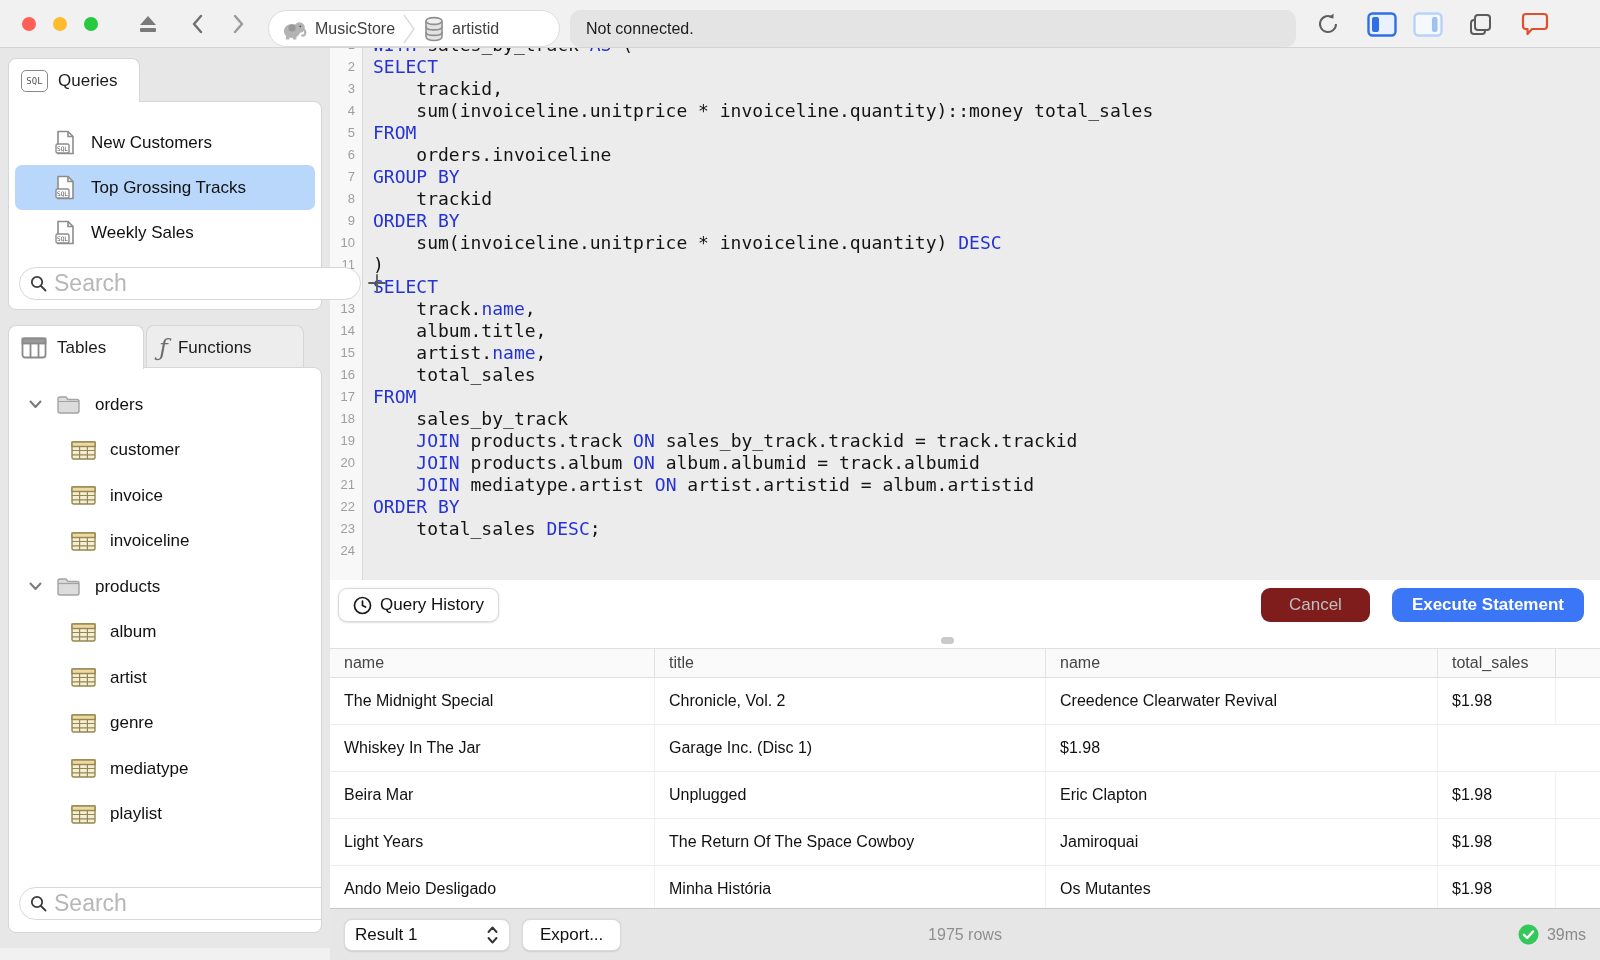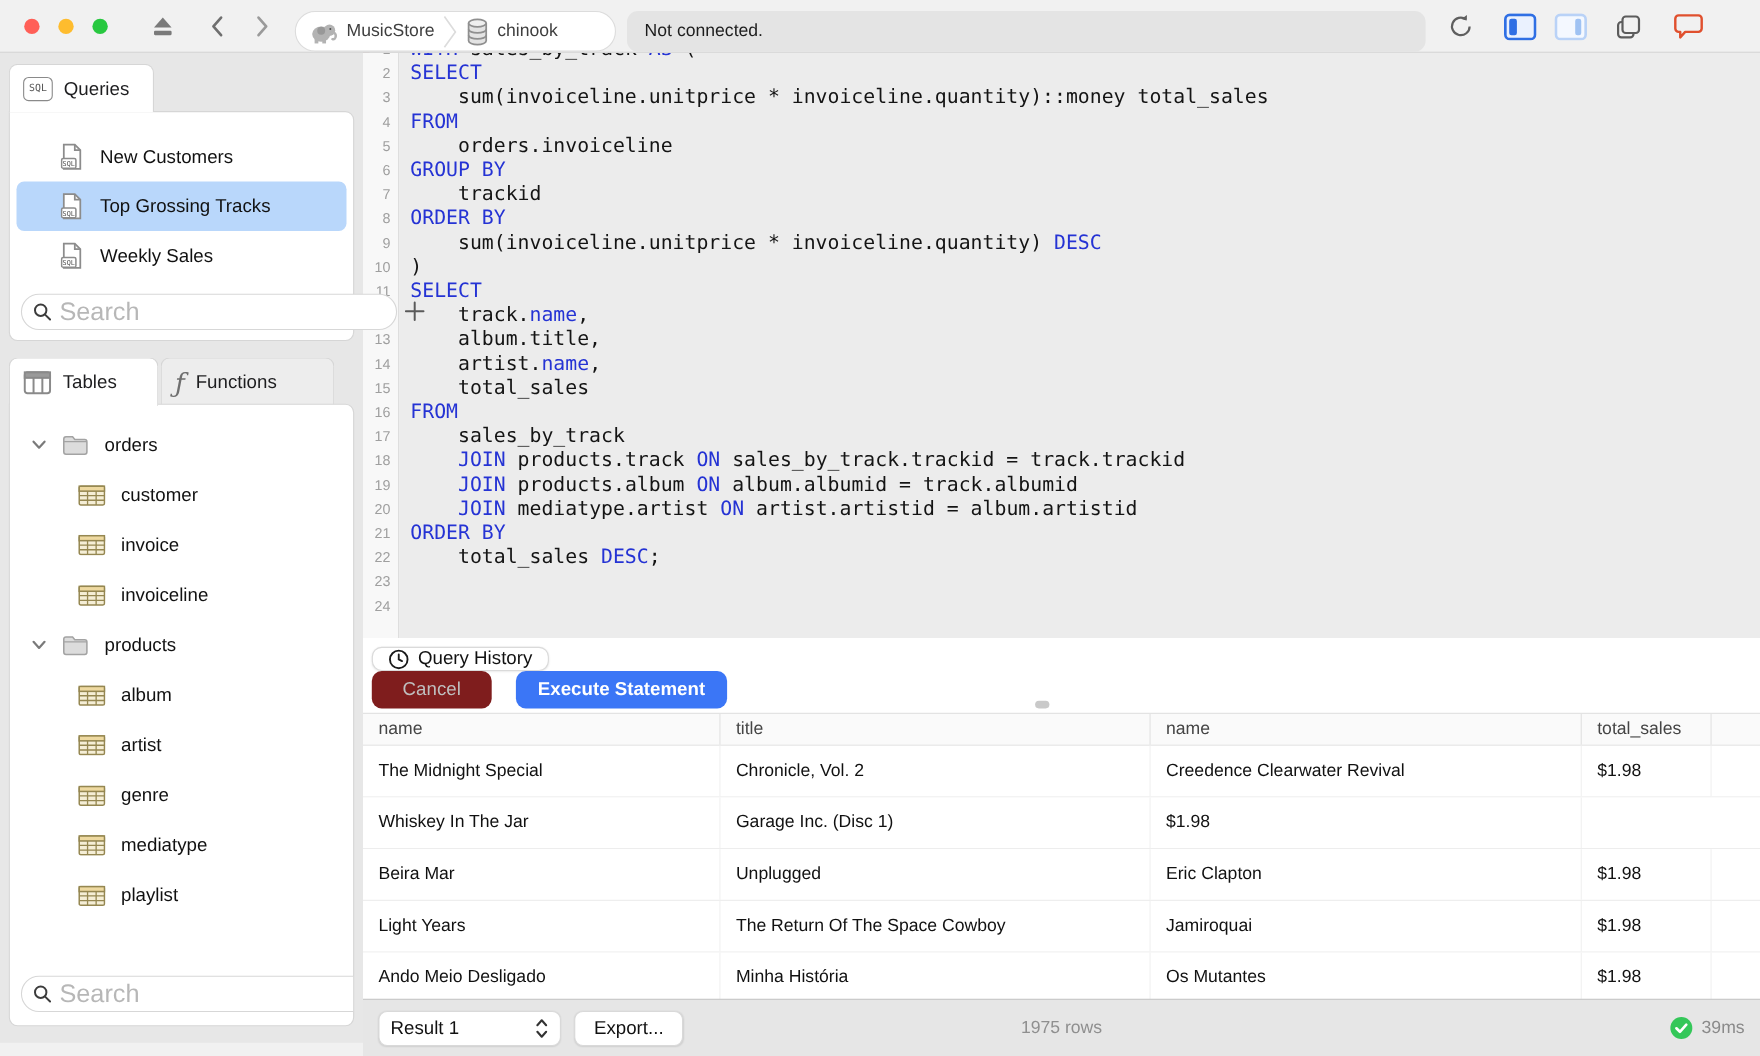--- a/index.html
+++ b/index.html
@@ -44,21 +44,21 @@
 
   
   .main { position:absolute; left:330px; top:48px; width:1270px; height:912px; background:#fff; }
   .codewrap { position:absolute; left:0; top:0; width:1270px; height:532px; display:flex; overflow:hidden; }
   .gutter { width:33px; background:#f8f8f8; border-right:1px solid #d8d8d8; }
   .gutter .inner, .code .inner { position:relative; top:-14px; }
   .gnum { height:22px; line-height:22px; text-align:right; padding-right:7px; font-size:13px; color:#9f9f9f; }
   .code { flex:1; background:#ececec; }
   .cline { height:22px; line-height:22px; padding-left:10px; font-family:"DejaVu Sans Mono", monospace; font-size:18px; color:#141414; white-space:pre; }
   .cline .kw { color:#2533d4; }
-  .btnrow { position:absolute; left:8px; right:16px; top:540px; height:34px; display:flex; justify-content:space-between; align-items:flex-start;flex-direction:column; }
+  .btnrow { position:absolute; left:8px; right:16px; top:540px; height:34px; display:flex; justify-content:space-between; align-items:flex-end; }
   .btn { height:34px; border-radius:9px; display:flex; align-items:center; font-size:17px; }
   .btn-qh { background:#fff; border:1px solid #dadada; box-shadow:0 0.5px 2px rgba(0,0,0,0.12); padding:0 14px; gap:8px; color:#111; }
   .btn-cancel { background:#7f1d1d; color:#bfbfbf; padding:0 28px; }
   .btn-exec { background:#3b76f6; color:#fff; padding:0 20px; font-weight:bold; }
   .rightbtns { display:flex; gap:22px; }
   .grip { position:absolute; top:589px; left:611px; width:13px; height:7px; border-radius:4px; background:#c9c9c9; }
   
   .rtable { position:absolute; left:0; top:600px; width:1270px; }
   .rhead, .rrow { display:grid; grid-template-columns:325px 391px 392px 118px 1fr; }
   .rhead { height:30px; background:#fafafa; border-top:1px solid #e0e0e0; border-bottom:1px solid #e0e0e0; }
@@ -120,21 +120,21 @@
           <path d="M2 1 L12 15 L2 29" stroke="#dcdcdc" stroke-width="1.5" fill="none"></path>
         </svg>
     </span>
     <span>
       <svg width="22" height="26" viewBox="0 0 22 26">
         <path d="M3 5 v16 c0 2 3.6 3.5 8 3.5 s8 -1.5 8 -3.5 V5" fill="#e3e3e3" stroke="#8f8f8f" stroke-width="1.6"></path>
         <ellipse cx="11" cy="5" rx="8" ry="3.4" fill="#efefef" stroke="#8f8f8f" stroke-width="1.6"></ellipse>
         <path d="M3 10.5 c0 2 3.6 3.4 8 3.4 s8 -1.4 8 -3.4 M3 16 c0 2 3.6 3.4 8 3.4 s8 -1.4 8 -3.4" fill="none" stroke="#8f8f8f" stroke-width="1.6"></path>
       </svg>
     </span>
-    <span class="crumb-label">chinook</span>
+    <span class="crumb-label">artistid</span>
   </div>
 
   <div class="status-pill">
     <span>Not connected.</span>
   </div>
 
   <div class="tool-ic" style="left:1314px;width:28px">
     <svg width="26" height="26" viewBox="0 0 26 26">
         <path d="M21 13 a8 8 0 1 1 -3.2 -6.4" fill="none" stroke="#5f5f5f" stroke-width="2"></path>
         <path d="M18.6 2.6 L18.4 7.6 L13.6 6.2 Z" fill="#5f5f5f"></path>
@@ -395,20 +395,21 @@
           <div class="gnum">21</div>
           <div class="gnum">22</div>
           <div class="gnum">23</div>
           <div class="gnum">24</div>
         </div>
       </div>
     <div class="code">
         <div class="inner" id="code-lines">
           <div class="cline"><span class="kw">WITH</span><span> sales_by_track </span><span class="kw">AS</span><span> (</span></div>
           <div class="cline"><span class="kw">SELECT</span></div>
+          <div class="cline"><span>    trackid,</span></div>
           <div class="cline"><span>    sum(invoiceline.unitprice * invoiceline.quantity)::money total_sales</span></div>
           <div class="cline"><span class="kw">FROM</span></div>
           <div class="cline"><span>    orders.invoiceline</span></div>
           <div class="cline"><span class="kw">GROUP BY</span></div>
           <div class="cline"><span>    trackid</span></div>
           <div class="cline"><span class="kw">ORDER BY</span></div>
           <div class="cline"><span>    sum(invoiceline.unitprice * invoiceline.quantity) </span><span class="kw">DESC</span></div>
           <div class="cline"><span>)</span></div>
           <div class="cline"><span class="kw">SELECT</span></div>
           <div class="cline"><span>    track.</span><span class="kw">name</span><span>,</span></div>

